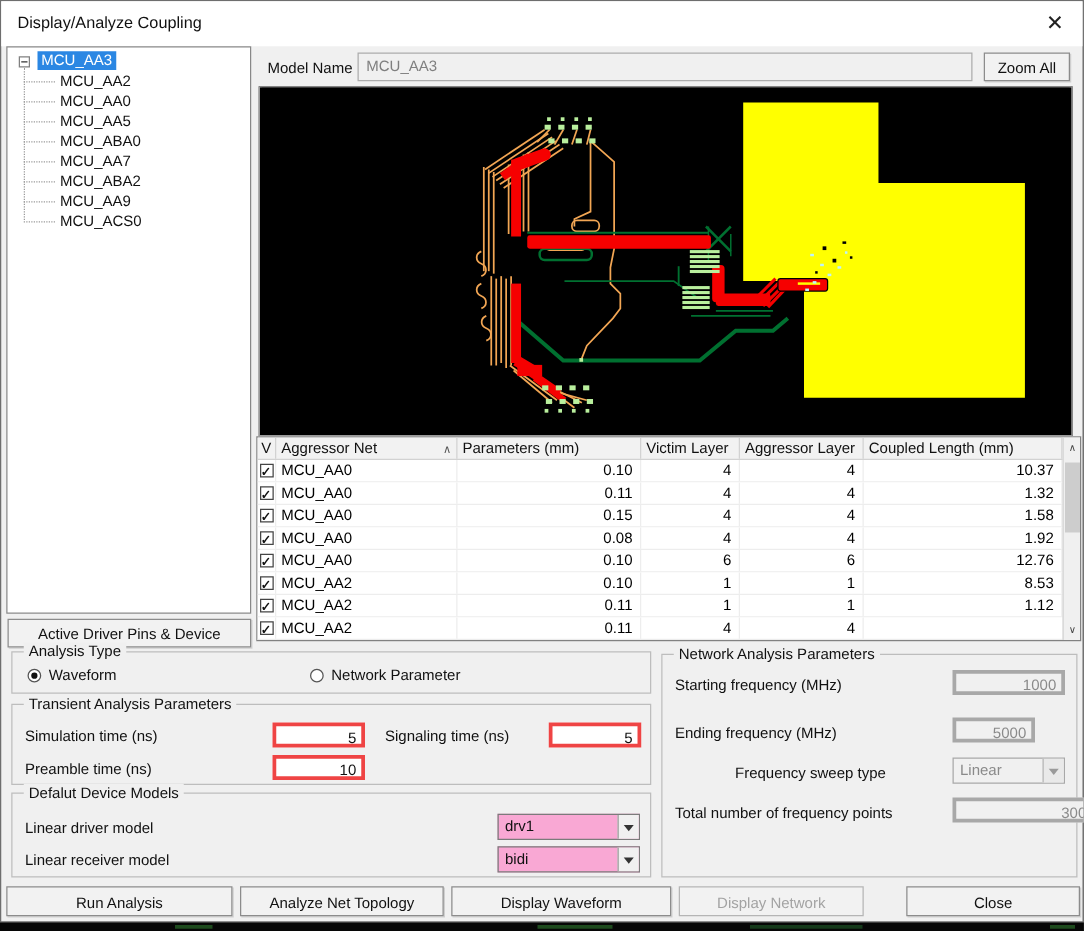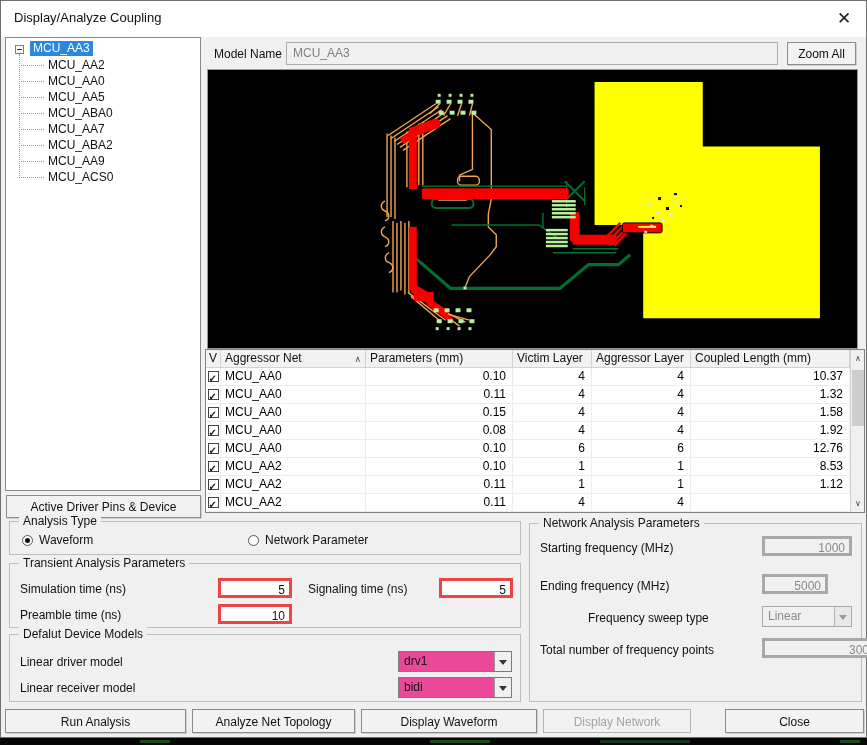--- a/index.html
+++ b/index.html
@@ -64,21 +64,21 @@
   
   .radio-row{position:absolute;top:11px;height:14px;font-size:12px;color:#111;}
   .radio-dot{display:inline-block;width:11px;height:11px;border:1px solid #555;border-radius:50%;background:#fff;vertical-align:-2px;margin-right:6px;position:relative;}
   .radio-dot.selected::after{content:"";position:absolute;left:2px;top:2px;width:5px;height:5px;border-radius:50%;background:#111;}
   .r-wave{left:12px;}
   .r-netp{left:238px;}
   
   .flabel{position:absolute;font-size:12px;color:#111;white-space:nowrap;}
   .finput{position:absolute;height:20px;background:#fff;border:3px solid #ef4444;font-size:12px;color:#111;text-align:right;line-height:18px;padding:0 4px;}
   .finput.disabled{background:#f0f0f0;border-color:#a8a8a8;color:#8a8a8a;}
-  .combo{position:absolute;height:21px;background:#ec4899;border:1px solid #7b7b7b;font-size:12px;color:#111;line-height:19px;padding-left:5px;}
+  .combo{position:absolute;height:21px;background:#f9a8d4;border:1px solid #7b7b7b;font-size:12px;color:#111;line-height:19px;padding-left:5px;}
   .combo .arrow-btn{position:absolute;right:0;top:0;width:17px;height:100%;background:#f0f0f0;border-left:1px solid #999;}
   .combo .arrow-btn::after{content:"";position:absolute;left:4px;top:8px;border-left:4px solid transparent;border-right:4px solid transparent;border-top:5px solid #333;}
   .combo.disabled{background:#f0f0f0;border-color:#a8a8a8;color:#8a8a8a;}
   .combo.disabled .arrow-btn{background:#e9e9e9;border-left-color:#b5b5b5;}
   .combo.disabled .arrow-btn::after{border-top-color:#9a9a9a;}
   
   .bottom-btn{position:absolute;top:708px;height:24px;line-height:22px;}
   .bb0{left:4px;width:181px;}
   .bb1{left:191px;width:163px;}
   .bb2{left:360px;width:176px;}

